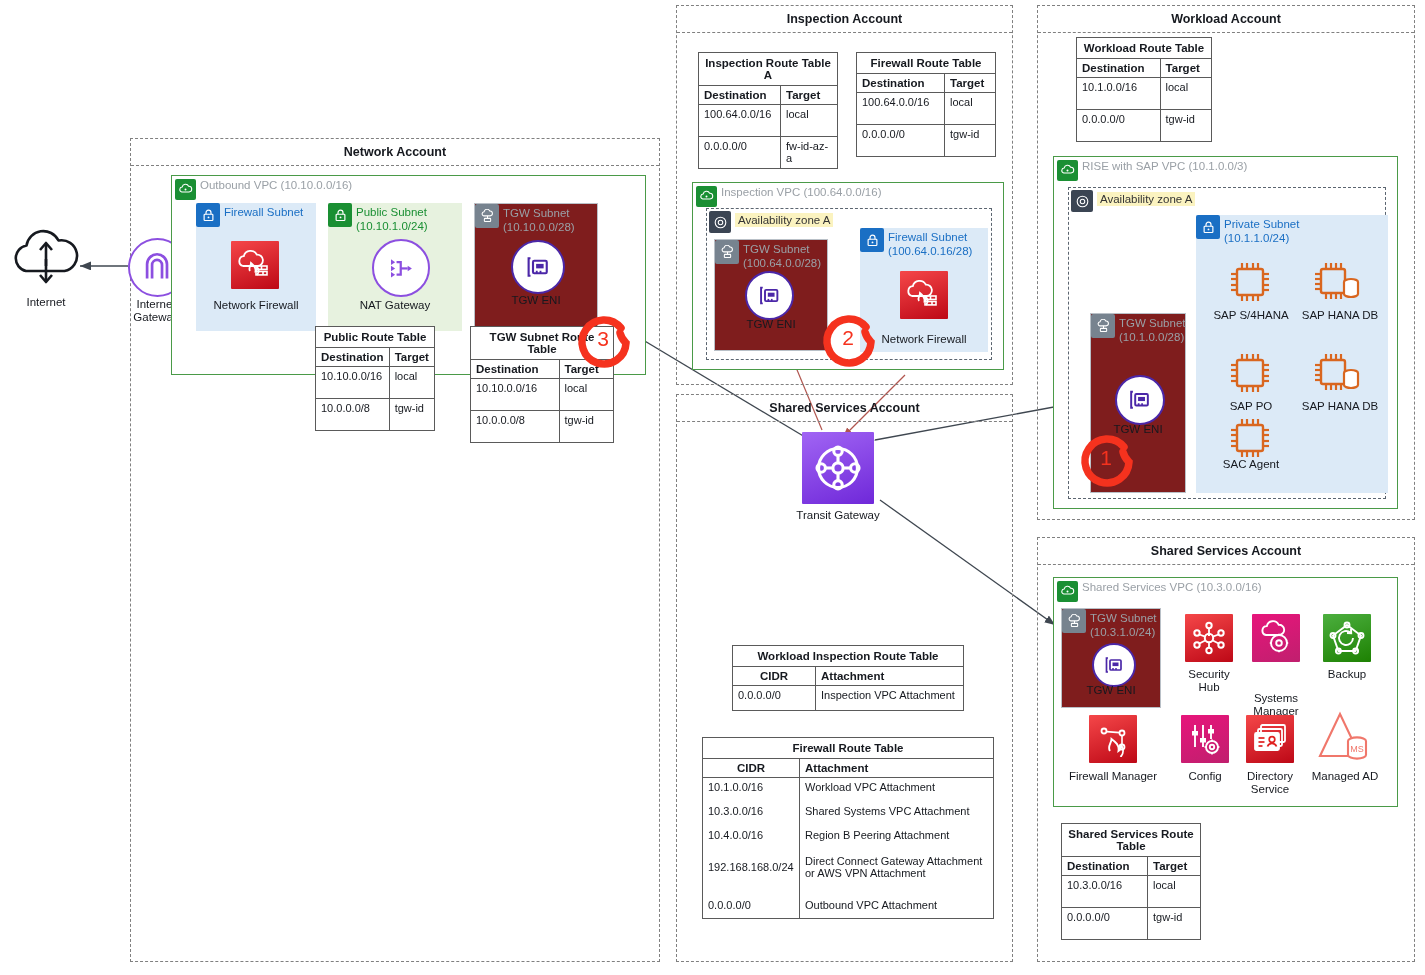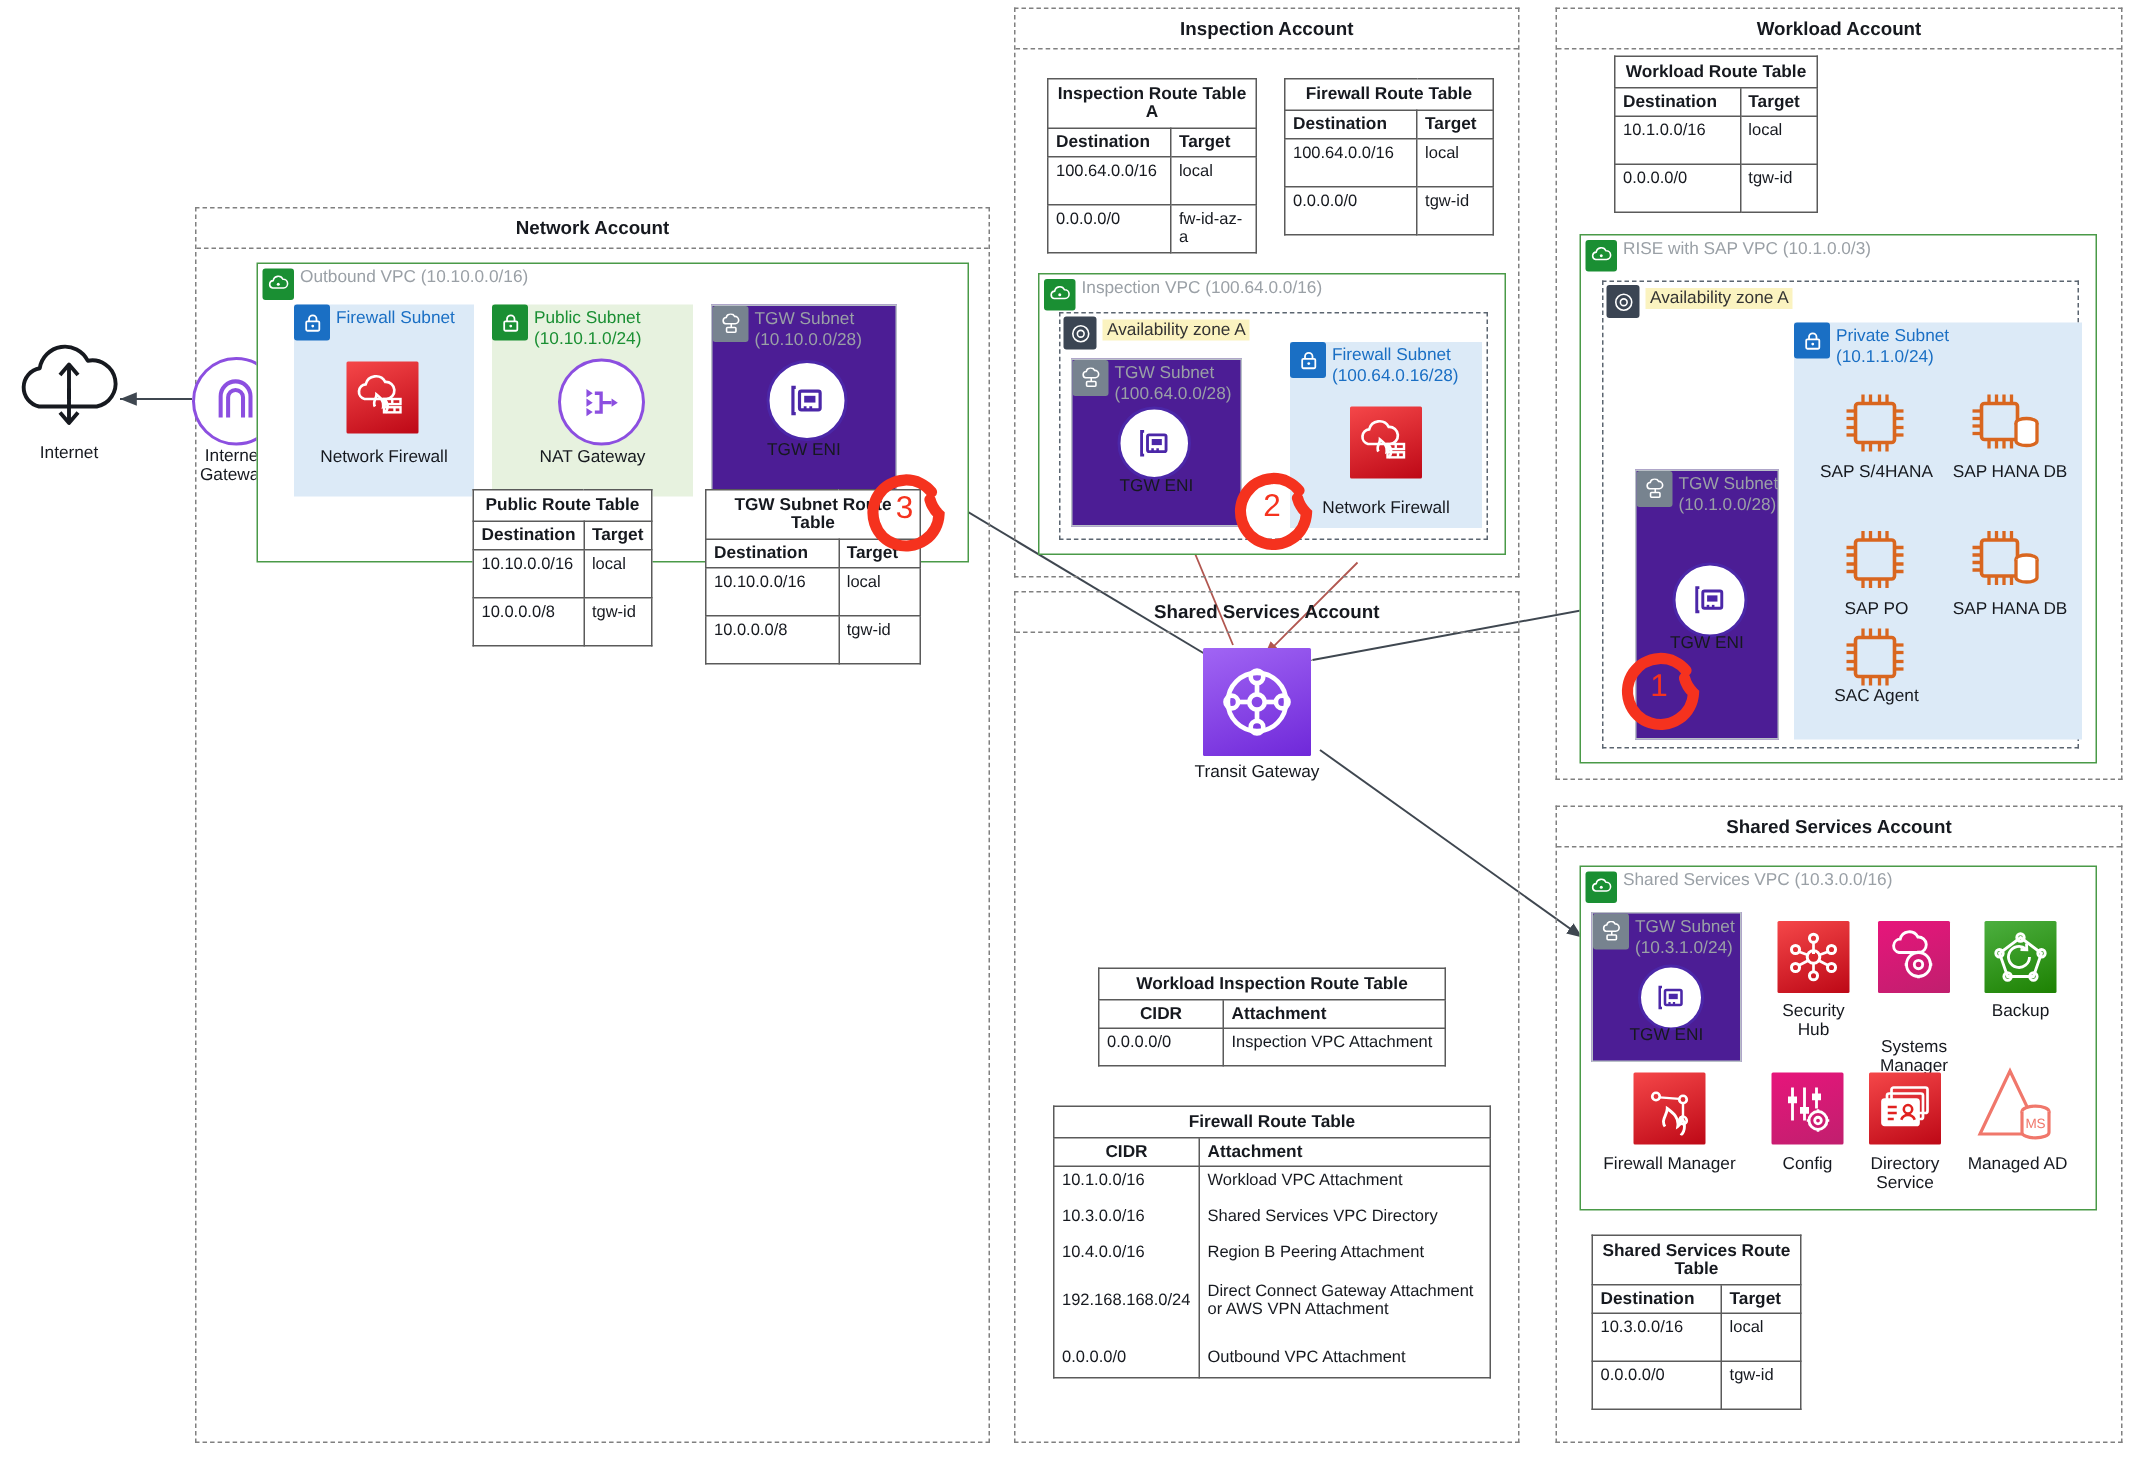--- a/index.html
+++ b/index.html
@@ -32,21 +32,21 @@
   .subnet{border:1.2px solid #b9c0c7;}
   .sub-ico{position:absolute;left:0px;top:0px;width:24px;height:24px;border-radius:2px;
      display:flex;align-items:center;justify-content:center;}
   .sub-ico svg{width:15px;height:15px;}
   .sub-label{position:absolute;left:28px;top:3px;font-size:11.5px;line-height:13.5px;white-space:nowrap;}
   .sub-pub  .sub-ico{background:#1a8f33;} .sub-pub  .sub-label{color:#1a8f33;}
   .sub-priv .sub-ico{background:#1a6fc4;} .sub-priv .sub-label{color:#1a6fc4;}
   .sub-tgw  .sub-ico{background:#77838f;} .sub-tgw  .sub-label{color:#9aa0a6;}
   .fill-blue{background:#dceaf7;border:none;}
   .fill-green{background:#e7f2df;border:none;}
-  .fill-none{background:#4c1d95;text-decoration:underline;}
+  .fill-none{background:#7f1d1d;text-decoration:underline;}
 
   
   table.rt{border-collapse:collapse;background:#fff;font-size:11px;}
   table.rt td,table.rt th{border:1px solid #5a5a5a;padding:3px 5px;text-align:left;
      font-weight:normal;color:#16191f;vertical-align:top;}
   table.rt th.cap{text-align:center;font-weight:bold;font-size:11.5px;padding:4px 5px;margin-left:48px;}
   table.rt th.hd{font-weight:bold;font-size:11.5px;}
   table.rt td{height:18px;}
   table.rt tr.tall td{height:25px;}
 
@@ -634,21 +634,21 @@
     <tr>
           <th class="hd" style="width:86px;text-align:center;">CIDR</th>
         <th class="hd">Attachment</th>
         </tr>
     <tr>
           <td style="border-bottom:none;">10.1.0.0/16</td>
         <td style="border-bottom:none;">Workload VPC Attachment</td>
         </tr>
     <tr>
           <td style="border-top:none;border-bottom:none;">10.3.0.0/16</td>
-        <td style="border-top:none;border-bottom:none;">Shared Services VPC Directory</td>
+        <td style="border-top:none;border-bottom:none;">Shared Systems VPC Attachment</td>
         </tr>
     <tr>
           <td style="border-top:none;border-bottom:none;">10.4.0.0/16</td>
         <td style="border-top:none;border-bottom:none;">Region B Peering Attachment</td>
         </tr>
     <tr style="height:34px;">
           <td style="border-top:none;border-bottom:none;vertical-align:middle;">192.168.168.0/24</td>
         <td style="border-top:none;border-bottom:none;vertical-align:middle;">Direct Connect Gateway Attachment or AWS VPN Attachment</td>
         </tr>
     <tr style="height:34px;">

